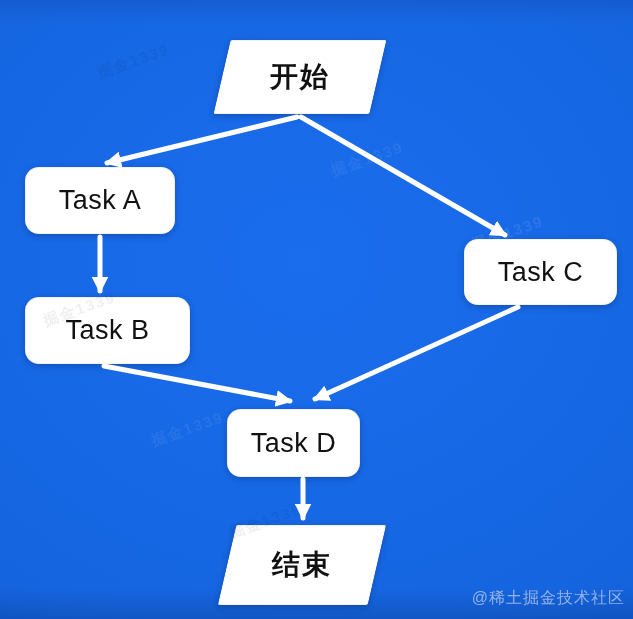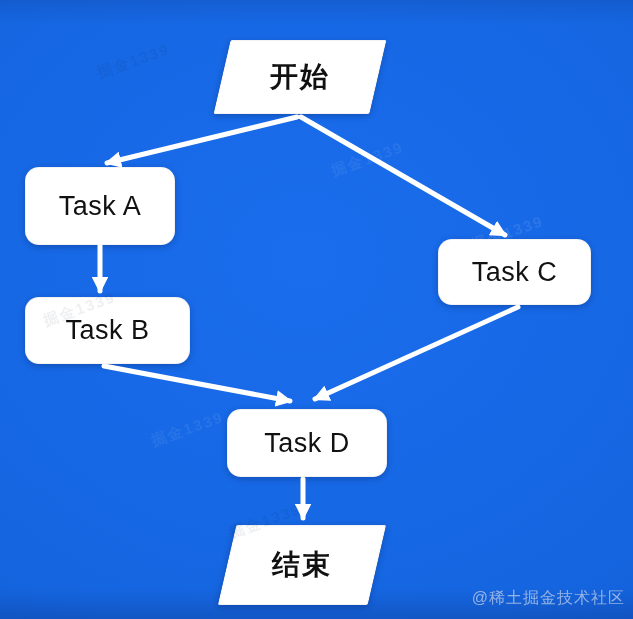--- a/index.html
+++ b/index.html
@@ -46,24 +46,24 @@
     border-radius: 2px;
     font-size: 28px;
     font-weight: bold;
   }
   .para .label-inner {
     display: inline-block;
     transform: skewX(13deg);
     letter-spacing: 2px;
   }
   .n-start { left: 222px; top: 40px;  width: 156px; height: 74px; }
-  .n-a     { left: 25px;  top: 167px; width: 150px; height: 78px; }
+  .n-a     { left: 25px;  top: 167px; width: 150px; height: 67px; }
   .n-b     { left: 25px;  top: 297px; width: 165px; height: 67px; }
-  .n-c     { left: 438px; top: 239px; width: 153px; height: 66px; }
-  .n-d     { left: 227px; top: 409px; width: 160px; height: 68px; }
+  .n-c     { left: 464px; top: 239px; width: 153px; height: 66px; }
+  .n-d     { left: 227px; top: 409px; width: 133px; height: 68px; }
   .n-end   { left: 227px; top: 525px; width: 150px; height: 80px; }
 
   .wm-tile {
     position: absolute;
     z-index: 4;
     font-size: 15px;
     font-weight: bold;
     color: rgba(20, 30, 60, 0.07);
     transform: rotate(-19deg);
     pointer-events: none;

